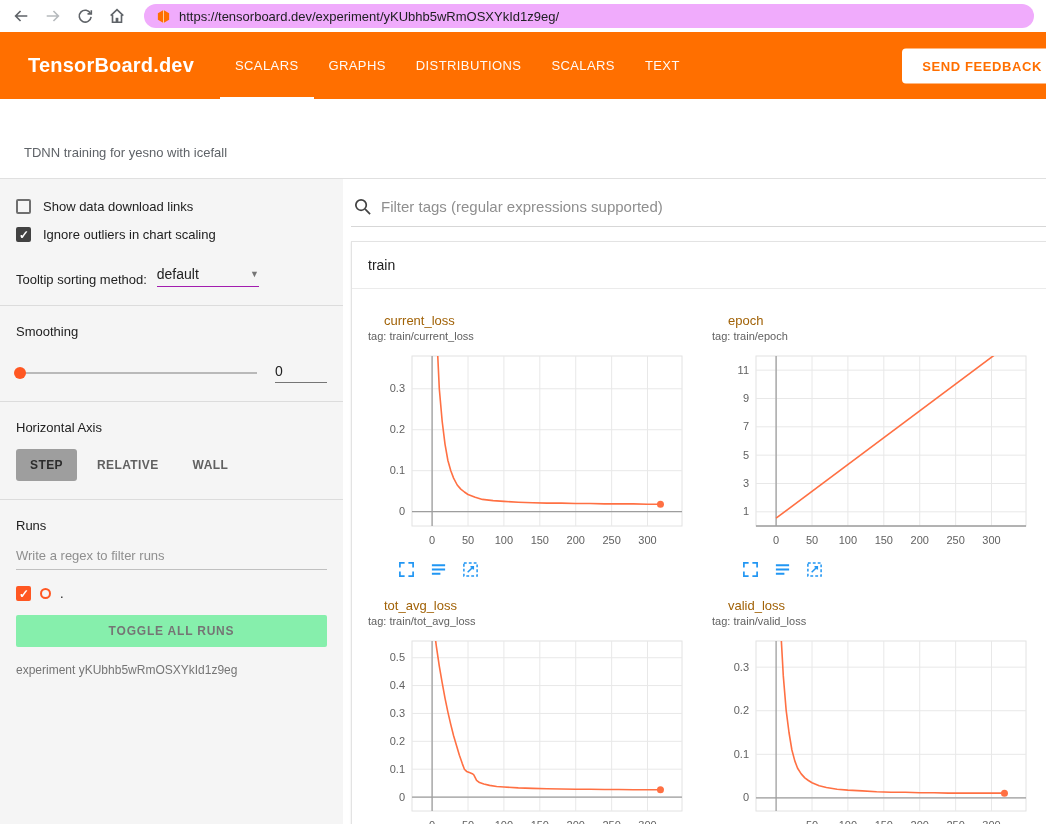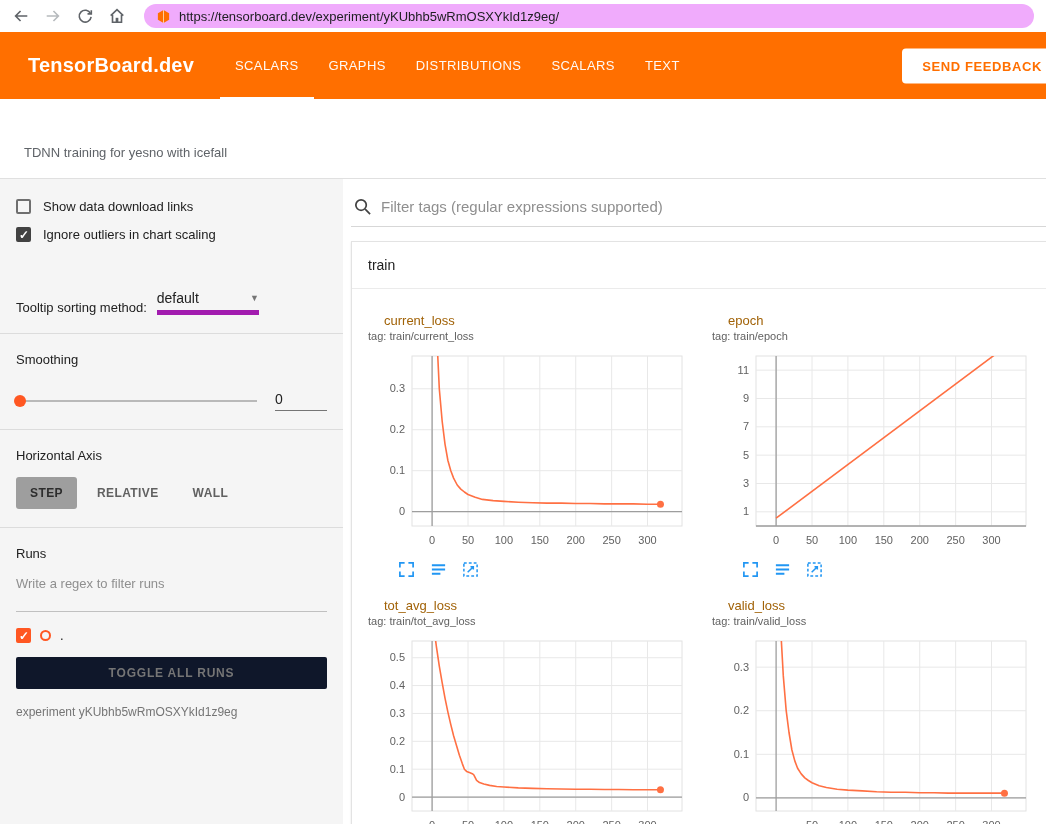--- a/index.html
+++ b/index.html
@@ -44,52 +44,52 @@
   .checkbox { width:15px; height:15px; border:2px solid #6f6f6f; border-radius:2px;
     flex:none; position:relative; background:#f5f5f5; }
   .checkbox.checked { background:#424242; border-color:#424242; }
   .checkbox.checked::after { content:"\2713"; position:absolute; left:1px; top:-1px;
     color:#fff; font-size:12px; font-weight:bold; }
   .checkbox.run-checked { background:var(--color-run,#ff5722); border-color:var(--color-run,#ff5722); }
   .checkbox.run-checked::after { content:"\2713"; position:absolute; left:1px; top:-1px;
     color:#fff; font-size:12px; font-weight:bold; }
 
   .tooltip-row { display:flex; align-items:flex-end; gap:10px; margin-top:24px; }
-  .select { width:102px; border-bottom:5px solid #a21caf; display:flex;
+  .select { width:102px; border-bottom:1px solid #a21caf; display:flex;
     justify-content:space-between; align-items:center; font-size:14px;
-    padding-bottom:4px; cursor:pointer;margin-top:24px; }
+    padding-bottom:4px; cursor:pointer; }
   .caret { font-size:9px; color:#757575; }
 
   .divider { height:1px; background:#dcdcdc; margin:18px -16px; }
   .section-label { font-size:13px; color:#212121; }
 
   .slider-row { display:flex; align-items:center; gap:18px; margin:24px 0 4px; }
   .slider-track { flex:1; height:2px; background:#b9b9b9; position:relative; cursor:pointer; }
   .slider-thumb { position:absolute; left:-2px; top:-5px; width:12px; height:12px;
     border-radius:50%; background:var(--color-run,#ff5722); cursor:grab; }
   .slider-value { width:52px; border-bottom:1px solid #757575; font-size:14px;
     padding-bottom:3px; cursor:text; }
 
   .axis-buttons { display:flex; align-items:center; gap:6px; margin-top:14px; }
   .axis-btn { font-size:12px; letter-spacing:.4px; color:#616161; padding:9px 14px;
     border-radius:3px; background:transparent; border:none; font-weight:600;
     font-family:inherit; cursor:pointer; }
   .axis-btn.active { background:#9e9e9e; color:#2d2d2d; }
 
   .runs-filter { width:100%; border:0; border-bottom:1px solid #c0c0c0;
-    background:transparent; font-size:13px; padding:7px 0 20px; color:#212121;
+    background:transparent; font-size:13px; padding:7px 0 6px; color:#212121;
     outline:none; margin-top:8px; font-family:inherit; }
   ::placeholder { color:#8f8f8f; opacity:1; }
 
   .run-row { display:flex; align-items:center; gap:9px; margin-top:16px; cursor:pointer; }
   .run-swatch { width:11px; height:11px; border-radius:50%;
     border:2px solid var(--color-run,#ff5722); flex:none; }
   .run-name { font-size:13px; color:#212121; }
 
-  .toggle-all { width:100%; margin-top:14px; background:#0f172a; color:#757575;
+  .toggle-all { width:100%; margin-top:14px; background:#86efac; color:#757575;
     border:none; padding:9px 0; font-size:12px; letter-spacing:.8px; border-radius:2px;
     font-weight:600; font-family:inherit; cursor:pointer; }
   .exp-footer { margin-top:16px; font-size:12px; color:#757575; }
 
   
   .main { flex:1; background:#fff; padding:12px 0 0 8px; overflow:hidden; }
   .tag-filter { display:flex; align-items:center; gap:9px; padding:6px 0 10px 2px;
     border-bottom:1px solid #d7d7d7; cursor:text; }
   .tag-input { border:none; outline:none; flex:1; font-size:15px; color:#212121;
     font-family:inherit; background:transparent; }

